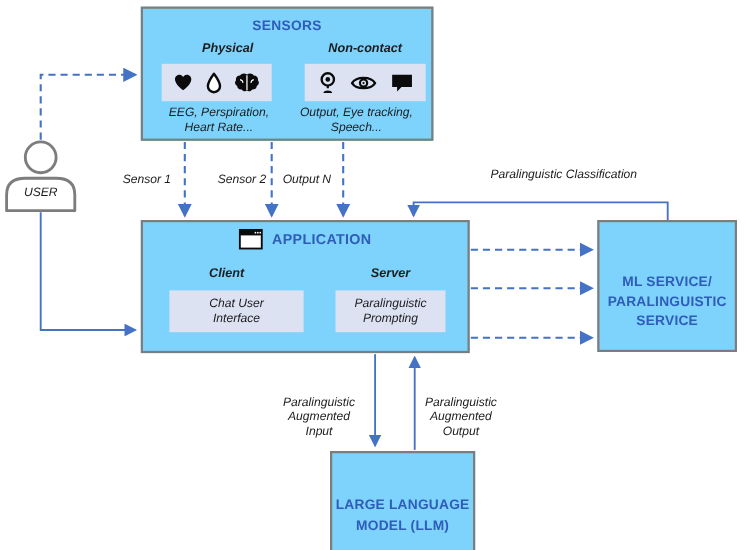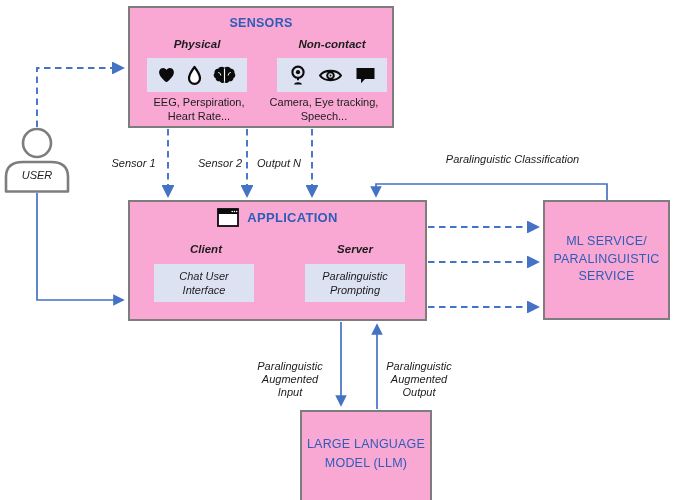--- a/index.html
+++ b/index.html
@@ -11,50 +11,50 @@
     color: var(--ink, #1c1c1c);
     overflow: hidden;
   }
   svg.connectors { position: absolute; left: 0; top: 0; z-index: 1; pointer-events: none; }
   .edge-solid { fill: none; stroke: var(--arrow-blue, #4472c4); stroke-width: 1.7; }
   .edge-dashed { fill: none; stroke: var(--arrow-blue, #4472c4); stroke-width: 1.9; stroke-dasharray: 6.5 4.5; }
   .arrowhead { fill: var(--arrow-blue, #4472c4); }
 
   .box {
     position: absolute; z-index: 2;
-    background: #f9a8d4;
+    background: #7dd3fc;
     border: 2.5px solid var(--border-gray, #7d7d7d);
     box-sizing: border-box;
   }
   .sensors-box { left: 128px; top: 6px;  width: 266px; height: 122px; }
   .app-box     { left: 128px; top: 200px; width: 299px; height: 121px; }
   .ml-box      { left: 543px; top: 200px; width: 127px; height: 120px; }
   .llm-box     { left: 300px; top: 410px; width: 132px; height: 96px; }
 
   .box-title {
     position: absolute; left: 0; right: 0; top: 8px;
     text-align: center; font-weight: bold; font-size: 12.5px;
     letter-spacing: .3px; color: var(--accent-blue, #2e5cb8);
   }
   .sensor-heading {
     position: absolute; top: 30px; text-align: center;
     font-weight: bold; font-style: italic; font-size: 11.5px;
   }
-  .physical-heading    { left: 17px;  width: 100px; }
+  .physical-heading    { left: 27px;  width: 100px; }
   .noncontact-heading  { left: 147px; width: 110px; }
   .icon-strip {
     position: absolute; top: 50px; height: 34px;
     background: var(--panel-lavender, #dde2f3);
     display: flex; align-items: center; justify-content: space-evenly;
   }
   .physical-strip   { left: 17px;  width: 100px; }
   .noncontact-strip { left: 147px; width: 110px; }
   .caption {
     position: absolute; top: 88px; text-align: center;
-    font-size: 11px; line-height: 1.25;
+    font-style: italic; font-size: 11px; line-height: 1.25;
     white-space: pre-line;
   }
   .physical-caption   { left: 4px;   width: 130px; }
   .noncontact-caption { left: 129px; width: 130px; }
 
   .app-title-row {
     position: absolute; left: 0; right: 0; top: 6px;
     display: flex; align-items: center; justify-content: center; gap: 8px;
   }
   .app-title-text { font-weight: bold; font-size: 13px; letter-spacing: .3px; color: var(--accent-blue, #2e5cb8); }
@@ -64,27 +64,28 @@
   }
   .client-heading { left: 21px;  width: 110px; }
   .server-heading { left: 170px; width: 110px; }
   .panel {
     position: absolute; top: 62px; height: 38px;
     background: var(--panel-lavender, #dde2f3);
     display: flex; align-items: center; justify-content: center;
     text-align: center; font-style: italic; font-size: 11px; line-height: 1.3;
     white-space: pre-line;
   }
-  .client-panel { left: 24px;  width: 100px; }
+  .client-panel { left: 24px;  width: 122px; }
   .server-panel { left: 175px; width: 100px; }
 
   .blue-title {
     position: absolute; left: 0; right: 0; text-align: center;
-    font-weight: normal; color: var(--accent-blue, #2e5cb8);
+    font-weight: bold; color: var(--accent-blue, #2e5cb8);
     white-space: pre-line;
+    margin-top: 15px;
   }
   .ml-title  { top: 31px; font-size: 12.5px; line-height: 17.5px; letter-spacing: .2px; }
   .llm-title { top: 23px; font-size: 12.5px; line-height: 19px; letter-spacing: .2px; }
 
   .user-figure { position: absolute; left: 0; top: 120px; width: 80px; height: 75px; z-index: 2; }
   .user-label {
     position: absolute; left: 5px; top: 169px; width: 64px; z-index: 3;
     text-align: center; font-style: italic; font-size: 11px;
   }
 
@@ -168,21 +169,21 @@
       </svg>
       <svg class="strip-icon" width="25" height="17" viewBox="0 0 25 17">
         <path d="M2,8.5 C6,2.3 19,2.3 23,8.5 C19,14.7 6,14.7 2,8.5 Z" fill="none" stroke="#0b0b0b" stroke-width="2.1" stroke-linejoin="round"></path>
         <circle cx="12.5" cy="8.5" r="3.3" fill="none" stroke="#0b0b0b" stroke-width="2"></circle>
         <circle cx="12.5" cy="8.5" r="1" fill="#0b0b0b"></circle>
       </svg>
       <svg class="strip-icon" width="21" height="17" viewBox="0 0 21 17">
         <path d="M1.5,1 H19.5 V12 H10 L6,16.2 V12 H1.5 Z" fill="#0b0b0b"></path>
       </svg>
     </div>
-    <div class="caption noncontact-caption">Camera, Eye tracking,
+    <div class="caption noncontact-caption">Output, Eye tracking,
 Speech...</div>
   </div>
 
   <div class="box app-box">
     <div class="app-title-row">
       <svg width="22" height="19" viewBox="0 0 22 19">
         <rect x="1" y="1" width="20" height="17" fill="#ffffff" stroke="#0b0b0b" stroke-width="1.8"></rect>
         <rect x="1" y="1" width="20" height="5" fill="#0b0b0b"></rect>
         <circle cx="15.2" cy="3.5" r="0.8" fill="#ffffff"></circle>
         <circle cx="17.4" cy="3.5" r="0.8" fill="#ffffff"></circle>

